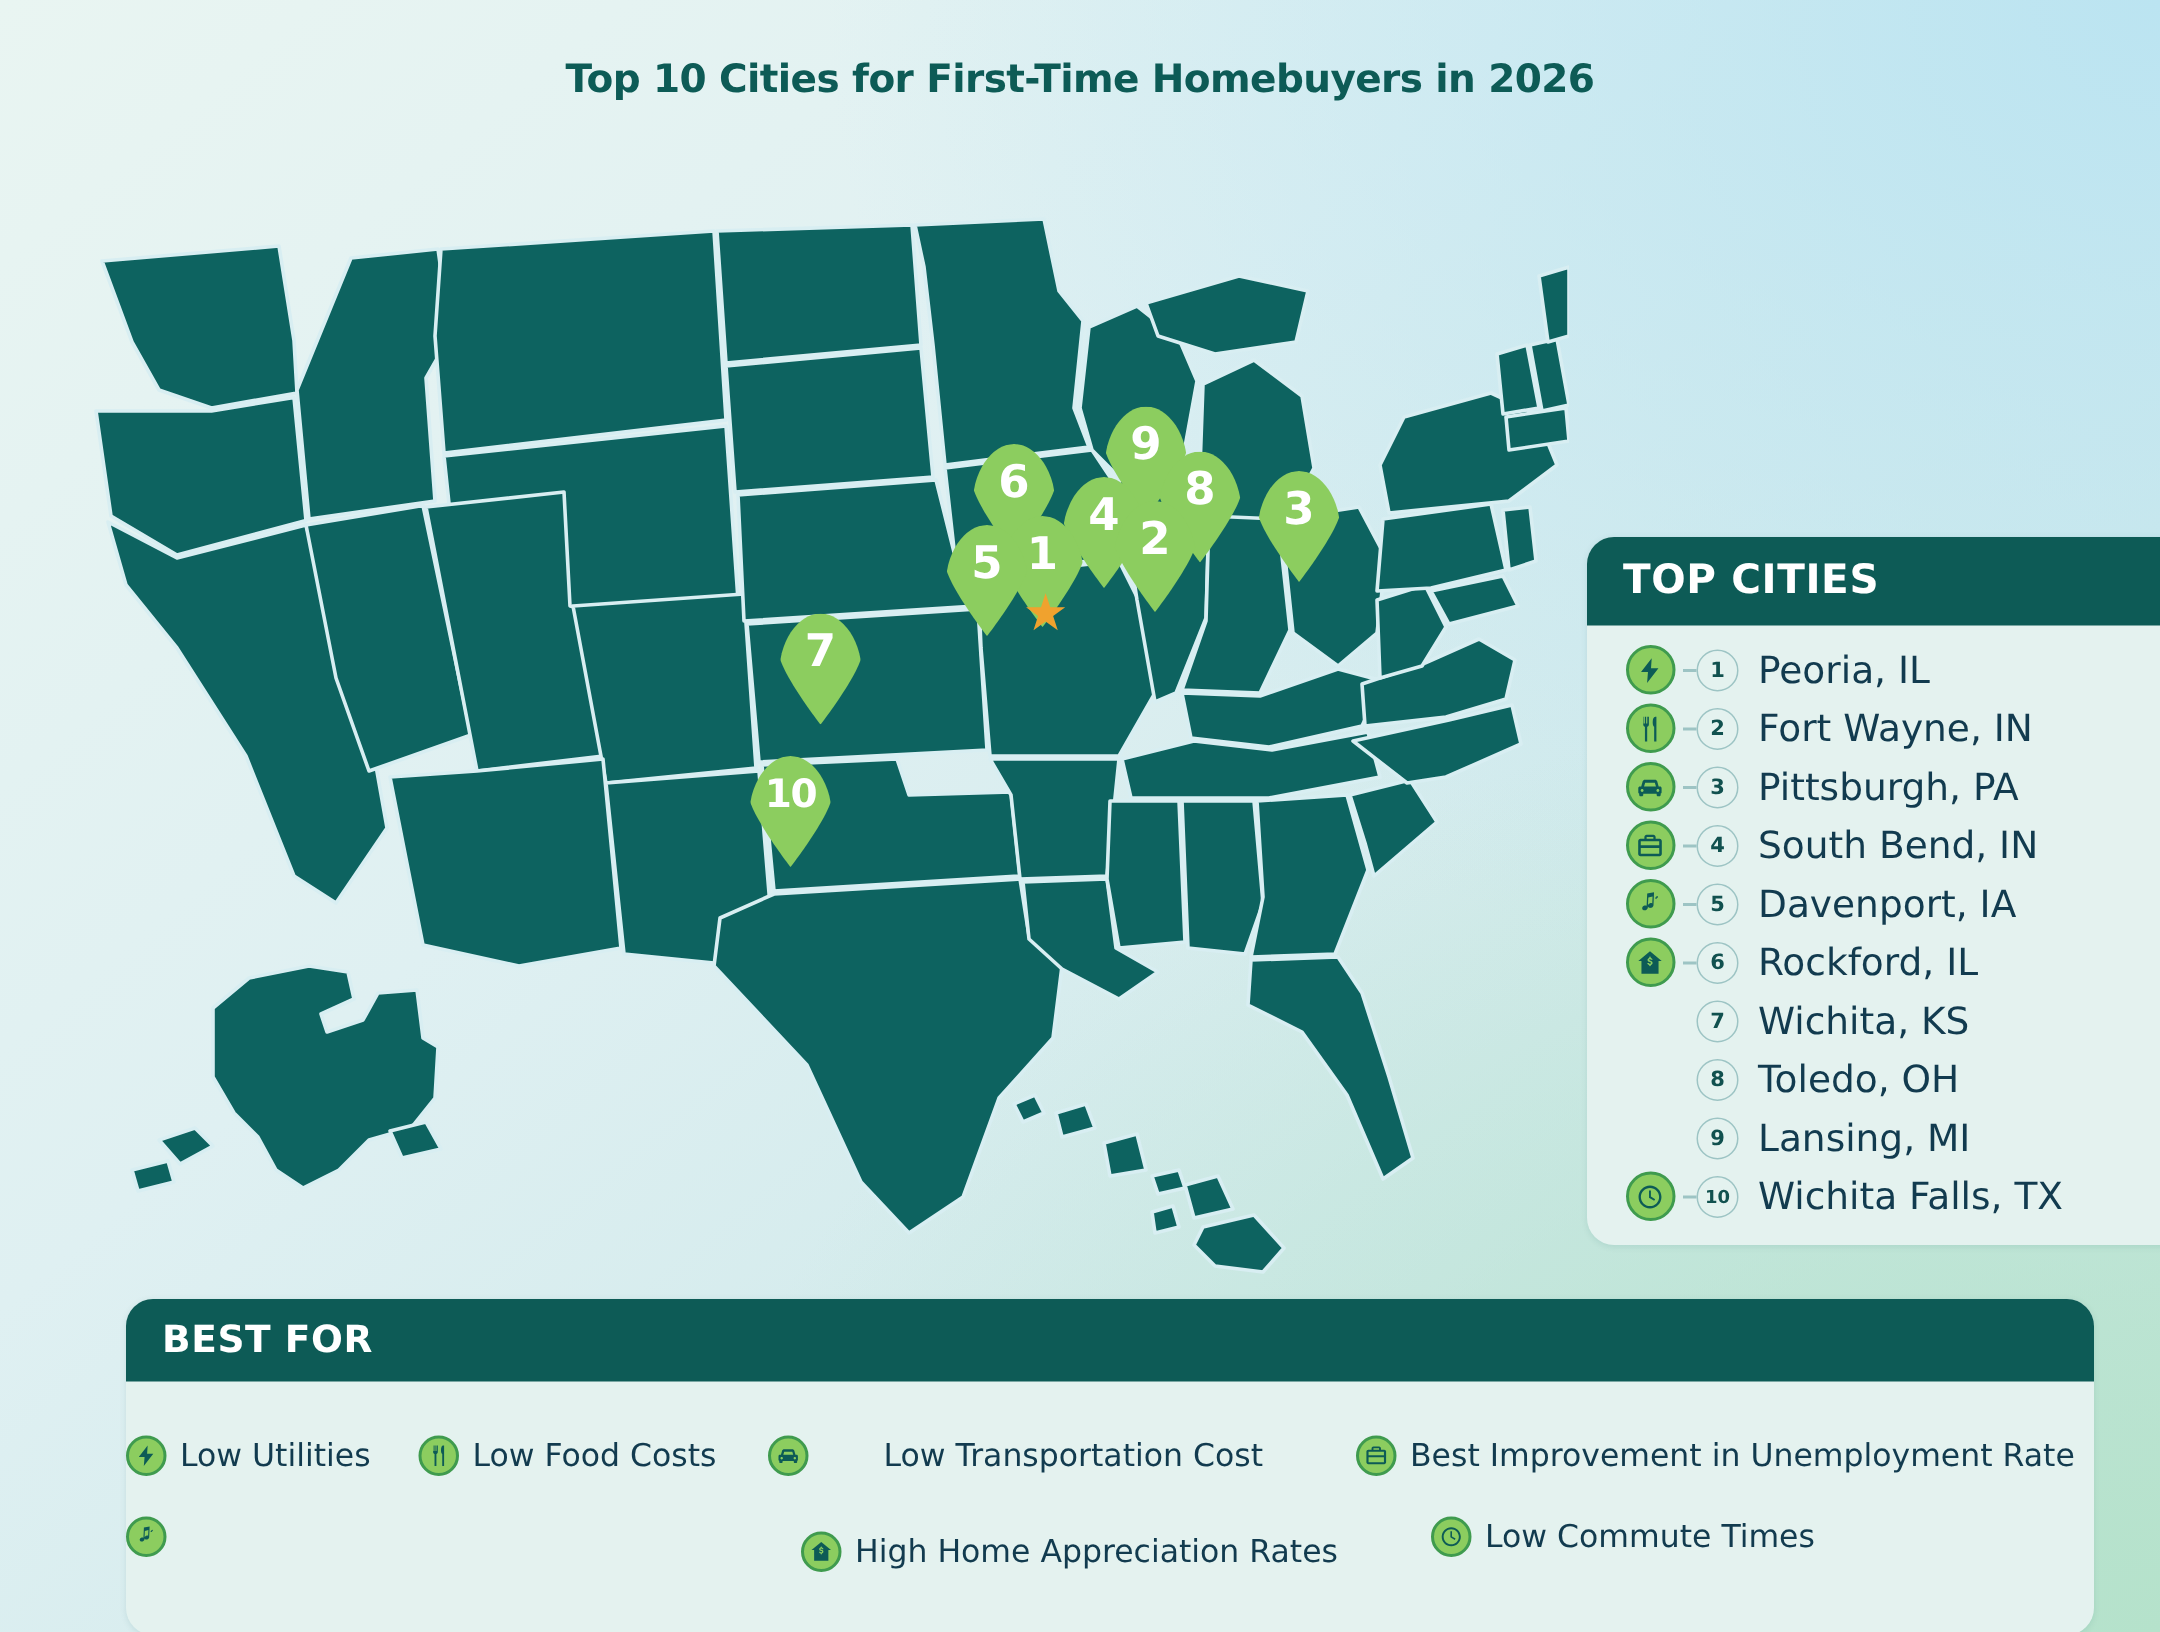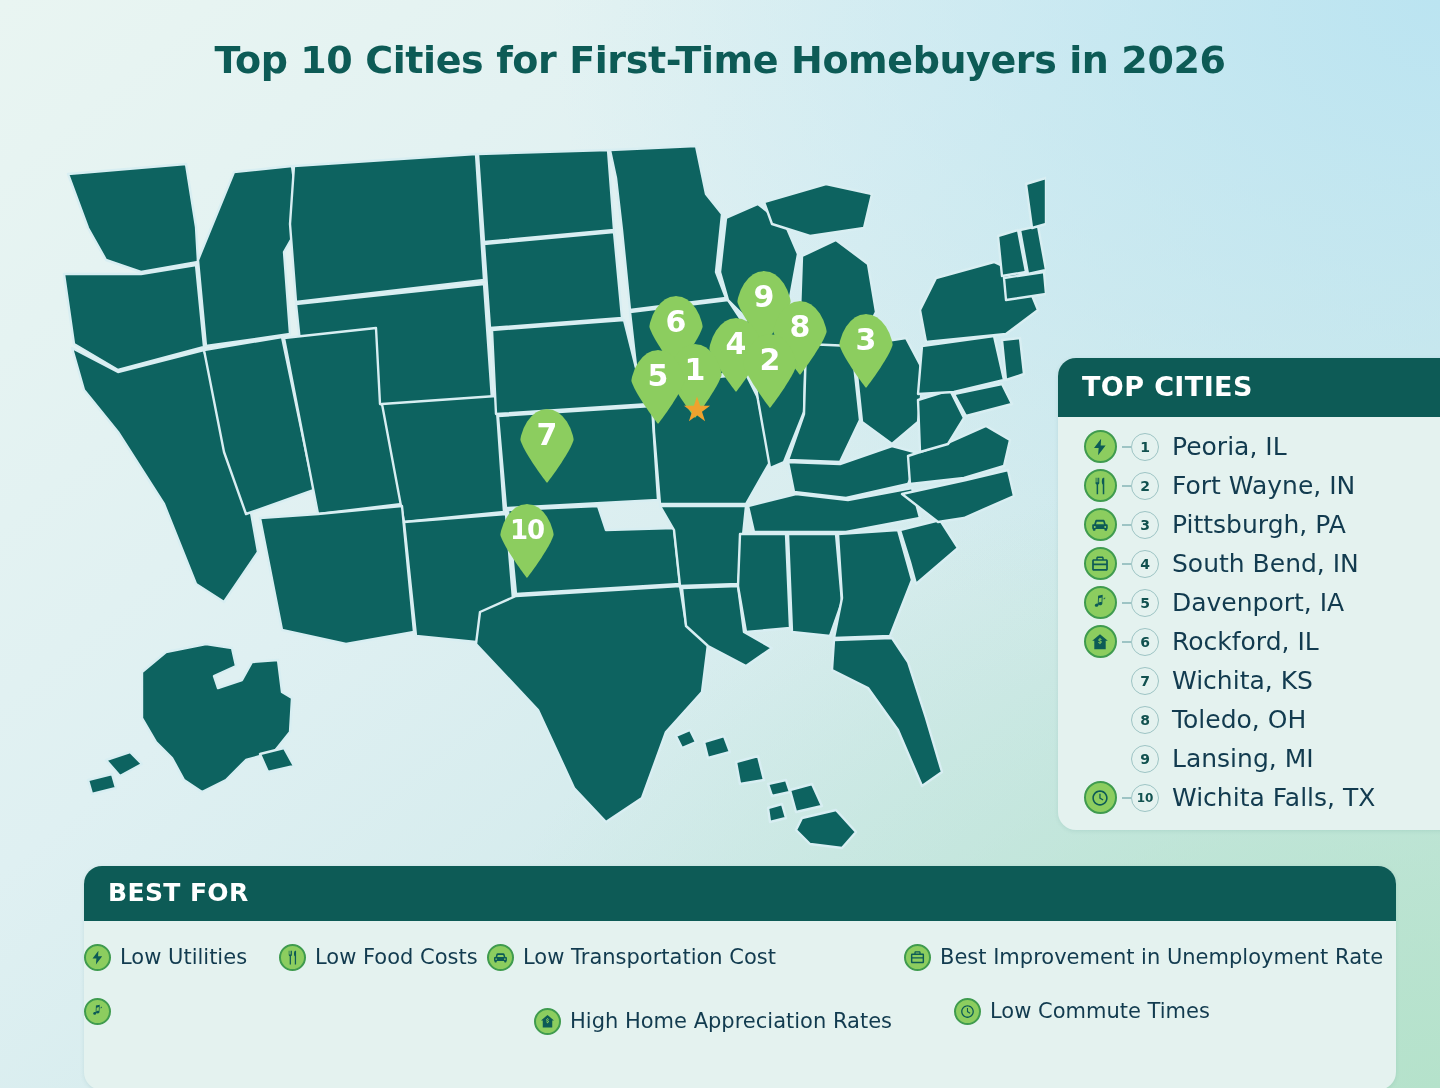--- a/index.html
+++ b/index.html
@@ -18,21 +18,21 @@
       radial-gradient(ellipse 95% 100% at 100% 0%, #bbe4f1 0%, rgba(187,228,241,0) 65%),
       linear-gradient(140deg, #e9f5f2 0%, #dff0f2 38%, #cfe9ea 72%, #c4e6dc 100%);
   }
 
   
   .title {
     position: absolute;
     left: 0; right: 0;
     top: 38px;
     text-align: center;
-    font-size: 38px;
+    font-size: 26px;
     font-weight: 700;
     letter-spacing: -0.4px;
     color: #0d5b56;
     font-family: "DejaVu Sans", sans-serif;
   }
 
   
   .map-wrap {
     position: absolute;
     left: 46px;
@@ -158,21 +158,21 @@
   }
 
   
   #bestfor-card {
     left: 84px;
     top: 866px;
     width: 1312px;
     height: 224px;
   }
   #bestfor-card .card-head { font-size: 25px; padding: 12px 24px 14px 24px; }
-  .legend-body { padding: 9px 0 0 0; }
+  .legend-body { padding: 22px 0 0 0; }
   .legend-row {
     display: flex;
     align-items: center;
     height: 54px;
     padding-left: 22px;
   }
   .legend-item {
     display: flex;
     align-items: center;
     white-space: nowrap;
@@ -477,21 +477,21 @@
           <div class="legend-label">Low Utilities</div>
         </div>
         <div class="legend-item" style="position: absolute; left: 195px;">
           <div class="legend-badge">
             <svg viewBox="0 0 24 24">
               <path d="M6 1v7c0 1 .6 1.8 1.5 2.1V23h2V10.1C10.4 9.8 11 9 11 8V1H9.6v6H8.6V1H7.4v6H6.4V1zM16.6 1c-1.3 0-2.2 2-2.2 5 0 2.2.5 3.6 1.3 4V23h2V1z"></path>
             </svg>
           </div>
           <div class="legend-label">Low Food Costs</div>
         </div>
-        <div class="legend-item" style="position: absolute; left: 403px;">
+        <div class="legend-item" style="position: absolute; left: 428px; gap: 41px;">
           <div class="legend-badge">
             <svg viewBox="0 0 24 24">
               <path d="M5.5 6.5 4.2 11H3c-.8 0-1.4.6-1.4 1.4v4c0 .5.3.9.8 1v1.3c0 .6.5 1.1 1.1 1.1h1.4c.6 0 1.1-.5 1.1-1.1v-1.2h11.9v1.2c0 .6.5 1.1 1.1 1.1h1.4c.6 0 1.1-.5 1.1-1.1v-1.3c.5-.1.8-.5.8-1v-4c0-.8-.6-1.4-1.4-1.4h-1.2l-1.3-4.5c-.3-.9-1.1-1.5-2-1.5H7.5c-.9 0-1.7.6-2 1.5zM7.7 7.8h8.6l1 3.2H6.7zM5 13.3c.7 0 1.3.6 1.3 1.3S5.7 15.9 5 15.9s-1.3-.6-1.3-1.3.6-1.3 1.3-1.3m14 0c.7 0 1.3.6 1.3 1.3s-.6 1.3-1.3 1.3-1.3-.6-1.3-1.3.6-1.3 1.3-1.3"></path>
             </svg>
           </div>
           <div class="legend-label">Low Transportation Cost</div>
         </div>
         <div class="legend-item" style="position: absolute; left: 820px;">
           <div class="legend-badge">
             <svg viewBox="0 0 24 24">

